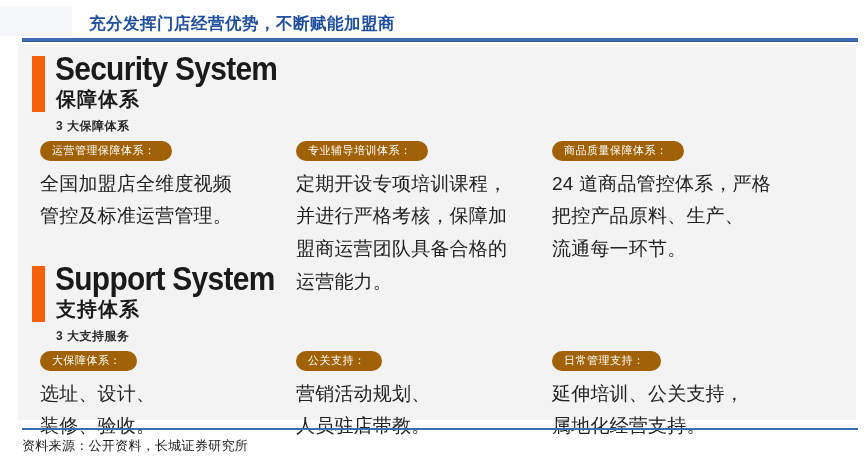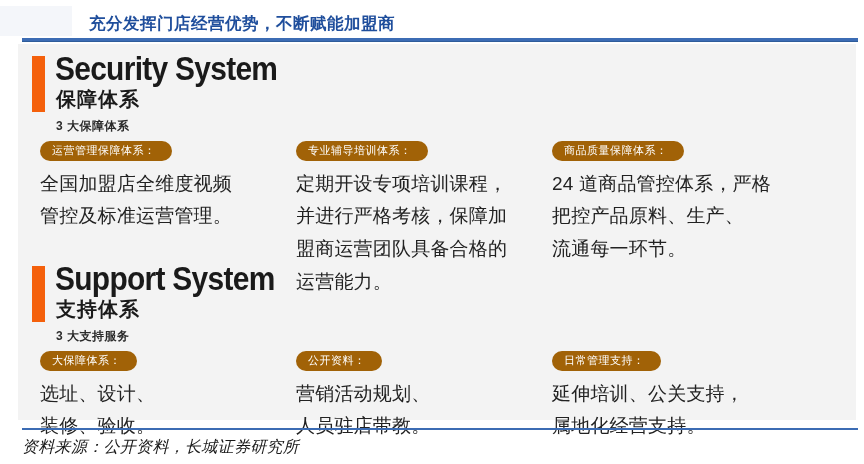--- a/index.html
+++ b/index.html
@@ -162,22 +162,21 @@
     left: 22px;
     top: 428px;
     width: 836px;
     height: 2px;
     background: #3c6cb4;
   }
   .footer-note {
     position: absolute;
     left: 22px;
     top: 437px;
-    font-size: 16px;
-    font-style: italic;
+    font-size: 13px;
     color: #1a1a1a;
     font-family: "Liberation Serif", "DejaVu Serif", serif;
     letter-spacing: 0.3px;
     white-space: nowrap;
   }
 </style>
 </head>
 <body>
 
 <div class="slide-header">
@@ -224,21 +223,21 @@
       <div class="sec-cn">支持体系</div>
       <div class="sec-sub">3 大支持服务</div>
     </div>
     <div class="cols">
       <div class="col">
         <div class="pill">大保障体系：</div>
         <div class="col-body">选址、设计、
 装修、验收。</div>
       </div>
       <div class="col">
-        <div class="pill">公开资料：</div>
+        <div class="pill">公关支持：</div>
         <div class="col-body">营销活动规划、
 人员驻店带教。</div>
       </div>
       <div class="col">
         <div class="pill">日常管理支持：</div>
         <div class="col-body">延伸培训、公关支持，
 属地化经营支持。</div>
       </div>
     </div>
   </div>

